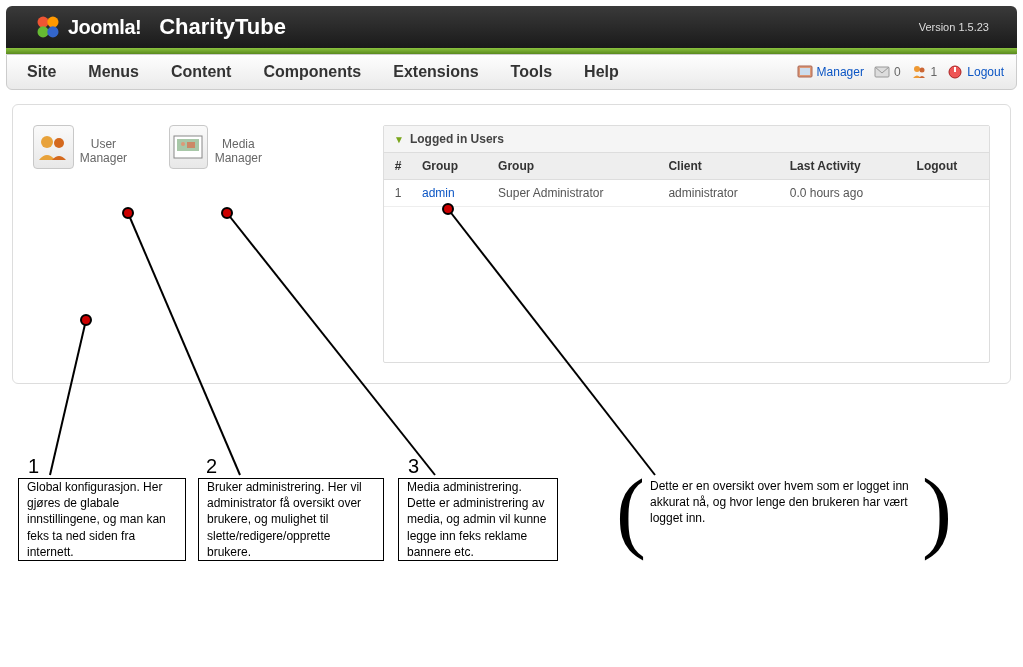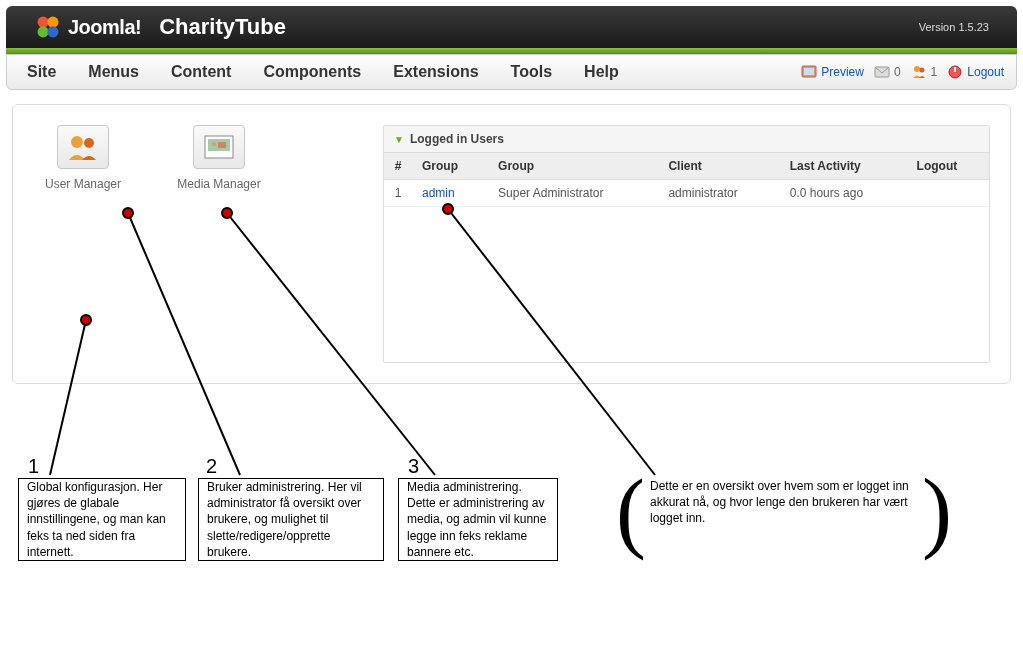--- a/index.html
+++ b/index.html
@@ -19,21 +19,21 @@
 .menu-item { padding: 18px 16px; color: #333; cursor: pointer; font-weight: bold; font-size: 16px; }
 .menu-right { margin-left: auto; display: flex; align-items: center; gap: 10px; padding-right: 8px; }
 .menu-right-item { display: flex; align-items: center; gap: 4px; color: #0b55c4; cursor: pointer; font-size: 12px; }
 .menu-right-item.count { color: #666; }
 .badge-icon { width: 16px; height: 16px; }
 
 .content-frame { margin: 14px 12px; border: 1px solid #ddd; border-radius: 6px; padding: 20px; background: #fff; min-height: 280px; display: flex; gap: 20px; }
 
 .quick-icons { width: 330px; }
 .icon-row { display: flex; gap: 36px; margin-bottom: 20px; }
-.icon-tile { display: flex; flex-direction: column; align-items: center; cursor: pointer; width: 100px; }
+.icon-tile { display: flex; align-items: center; cursor: pointer; width: 100px; }
 .icon-box { width: 52px; height: 44px; background: linear-gradient(to bottom, #fafafa, #e8e8e8); border: 1px solid #c8c8c8; border-radius: 4px; display: flex; align-items: center; justify-content: center; margin-bottom: 8px; }
 .icon-label { color: #666; font-size: 12px; text-align: center; }
 
 .panel { flex: 1; border: 1px solid #ddd; border-radius: 2px; }
 .panel-header { background: #f5f5f5; padding: 6px 10px; font-weight: bold; color: #444; border-bottom: 1px solid #ddd; display: flex; align-items: center; gap: 6px; }
 .panel-header .arrow { color: #7aa61c; font-size: 10px; }
 .table { width: 100%; border-collapse: collapse; }
 .table th { background: #eee; text-align: left; padding: 6px 10px; font-weight: bold; color: #333; border-bottom: 1px solid #ddd; font-size: 12px; }
 .table td { padding: 6px 10px; color: #555; border-bottom: 1px solid #eee; font-size: 12px; }
 .table td.link { color: #0b55c4; }
@@ -73,21 +73,21 @@
     <div class="menu-item">Extensions</div>
     <div class="menu-item">Tools</div>
     <div class="menu-item">Help</div>
   </div>
   <div class="menu-right">
     <div class="menu-right-item">
       <svg class="badge-icon" viewBox="0 0 16 16">
           <rect x="1" y="2" width="14" height="11" rx="1" fill="#d97" stroke="#a65"></rect>
           <rect x="3" y="4" width="10" height="7" fill="#cde"></rect>
         </svg>
-      <span>Preview</span>
+      <span>Manager</span>
     </div>
     <div class="menu-right-item count">
       <svg class="badge-icon" viewBox="0 0 16 16">
           <rect x="1" y="3" width="14" height="10" rx="1" fill="#ddd" stroke="#999"></rect>
           <path d="M1 3 L8 9 L15 3" stroke="#999" fill="none"></path>
         </svg>
       <span>0</span>
     </div>
     <div class="menu-right-item count">
       <svg class="badge-icon" viewBox="0 0 16 16">

